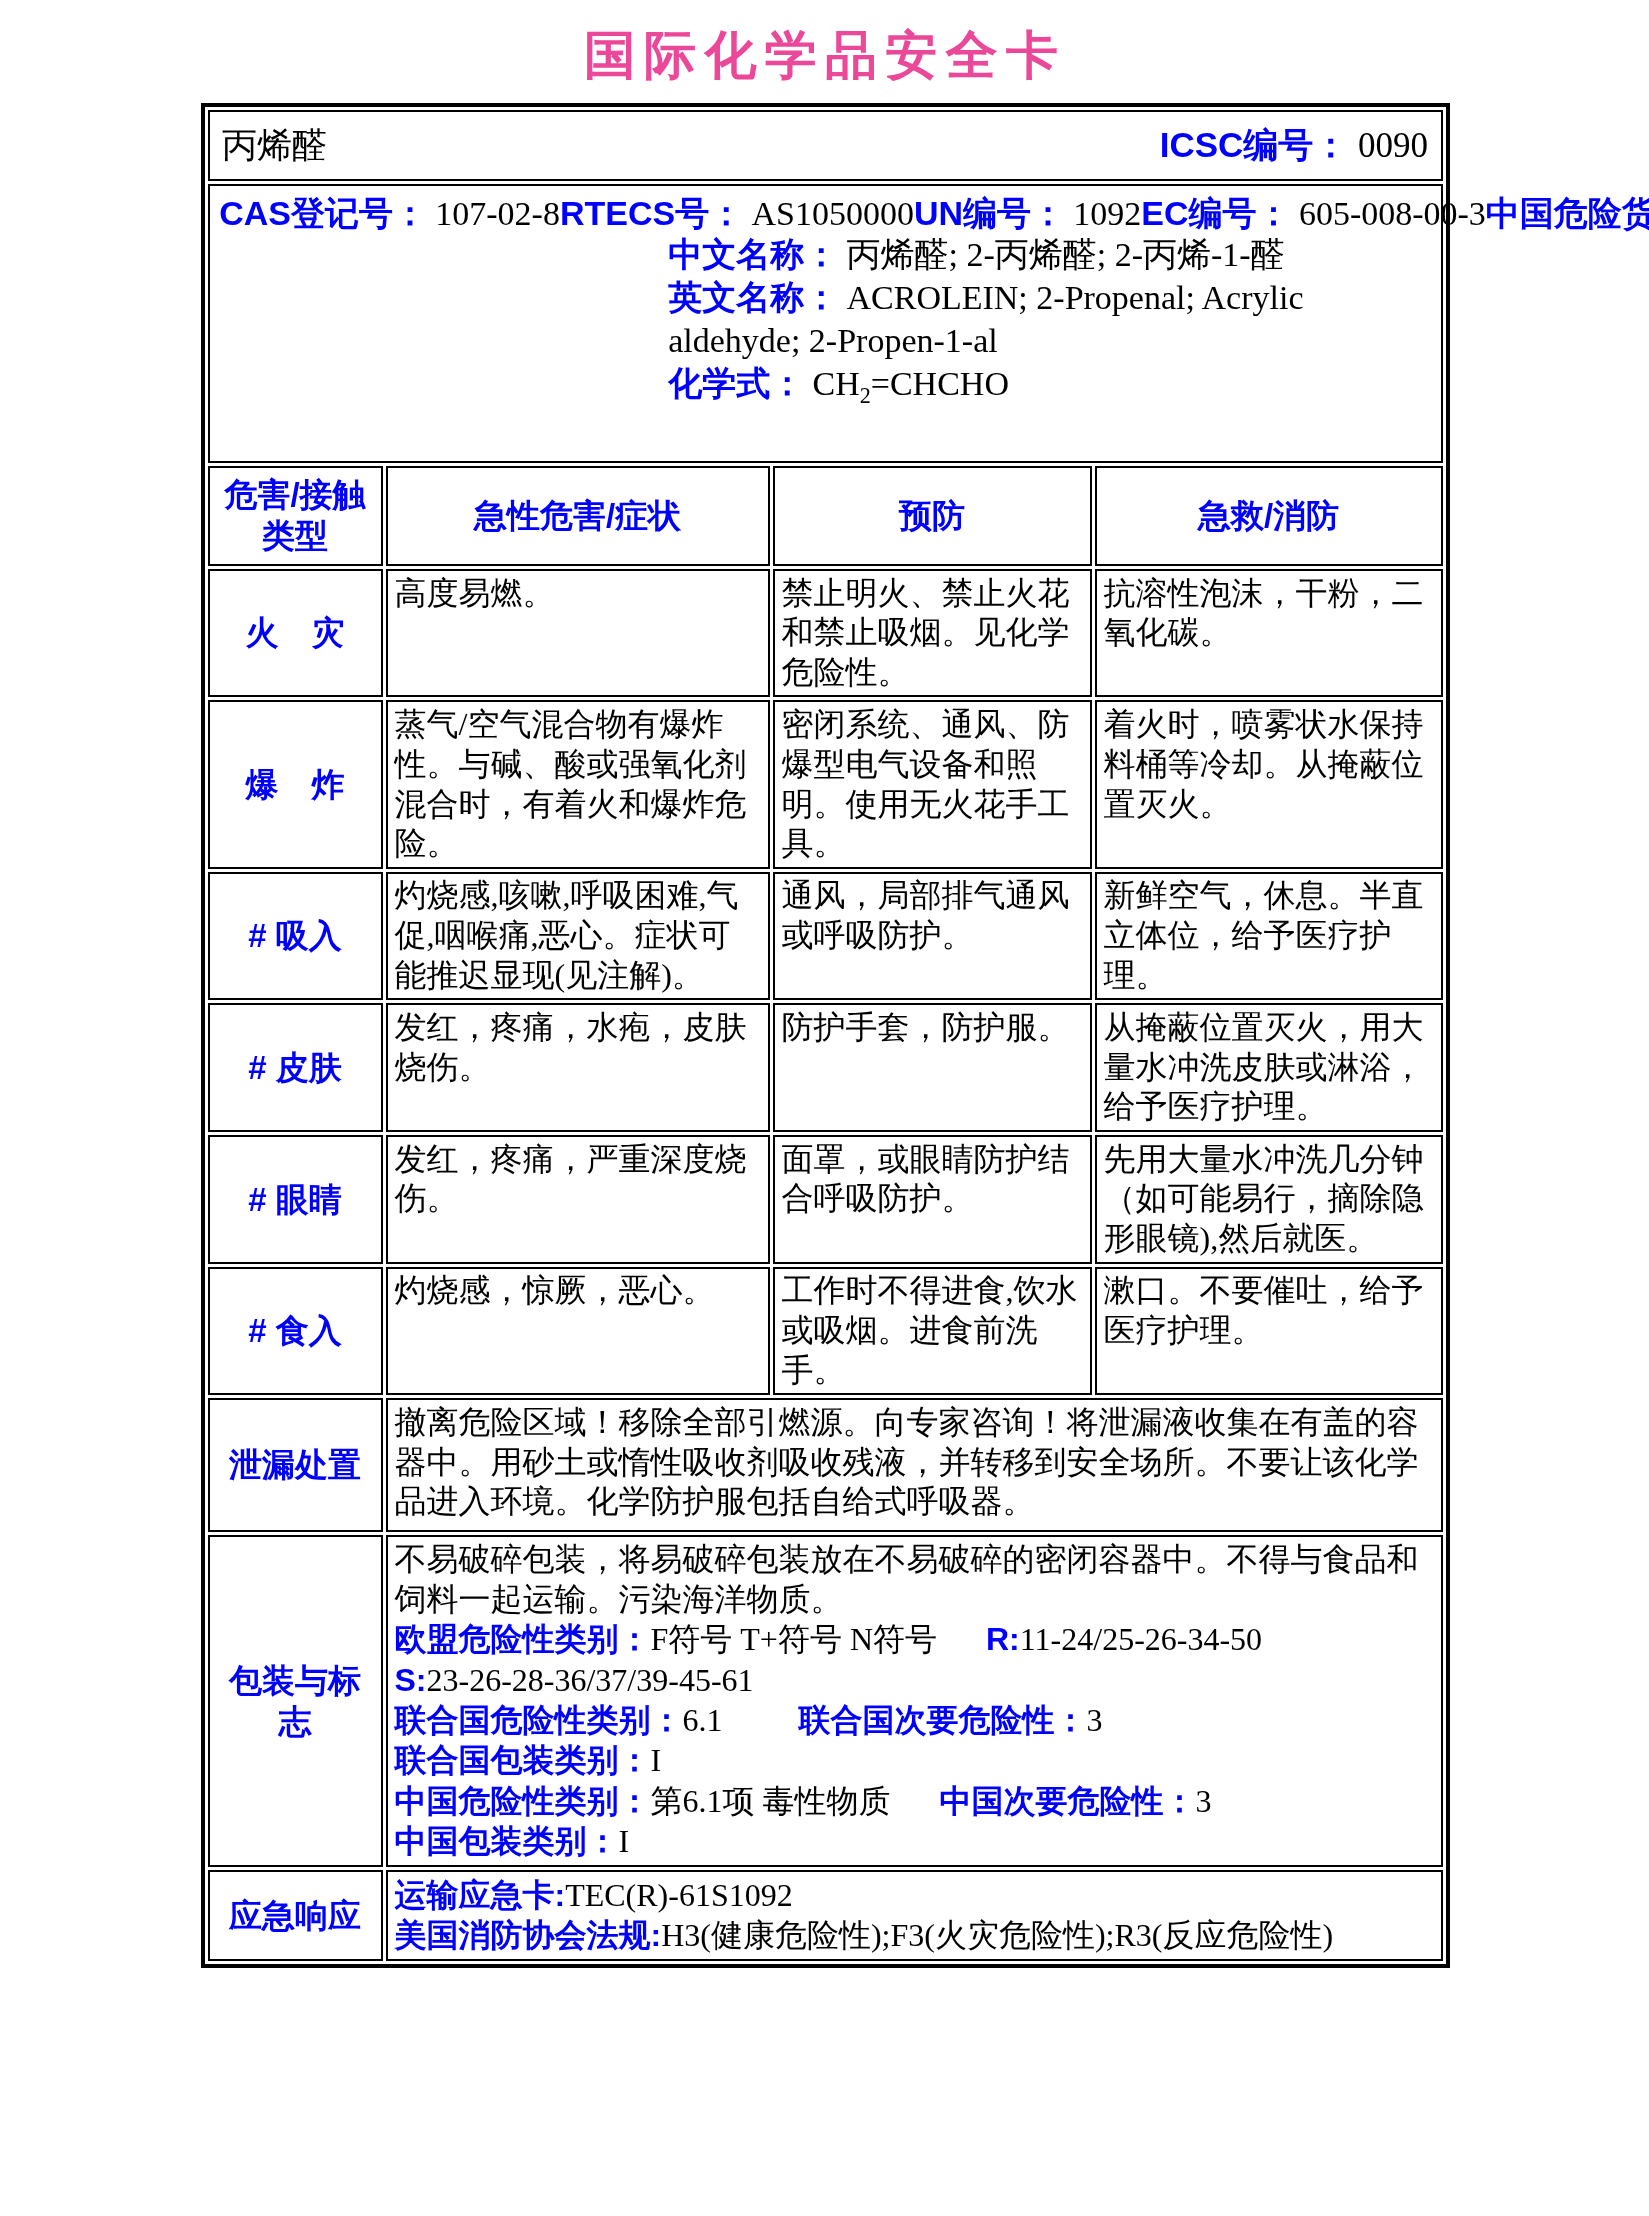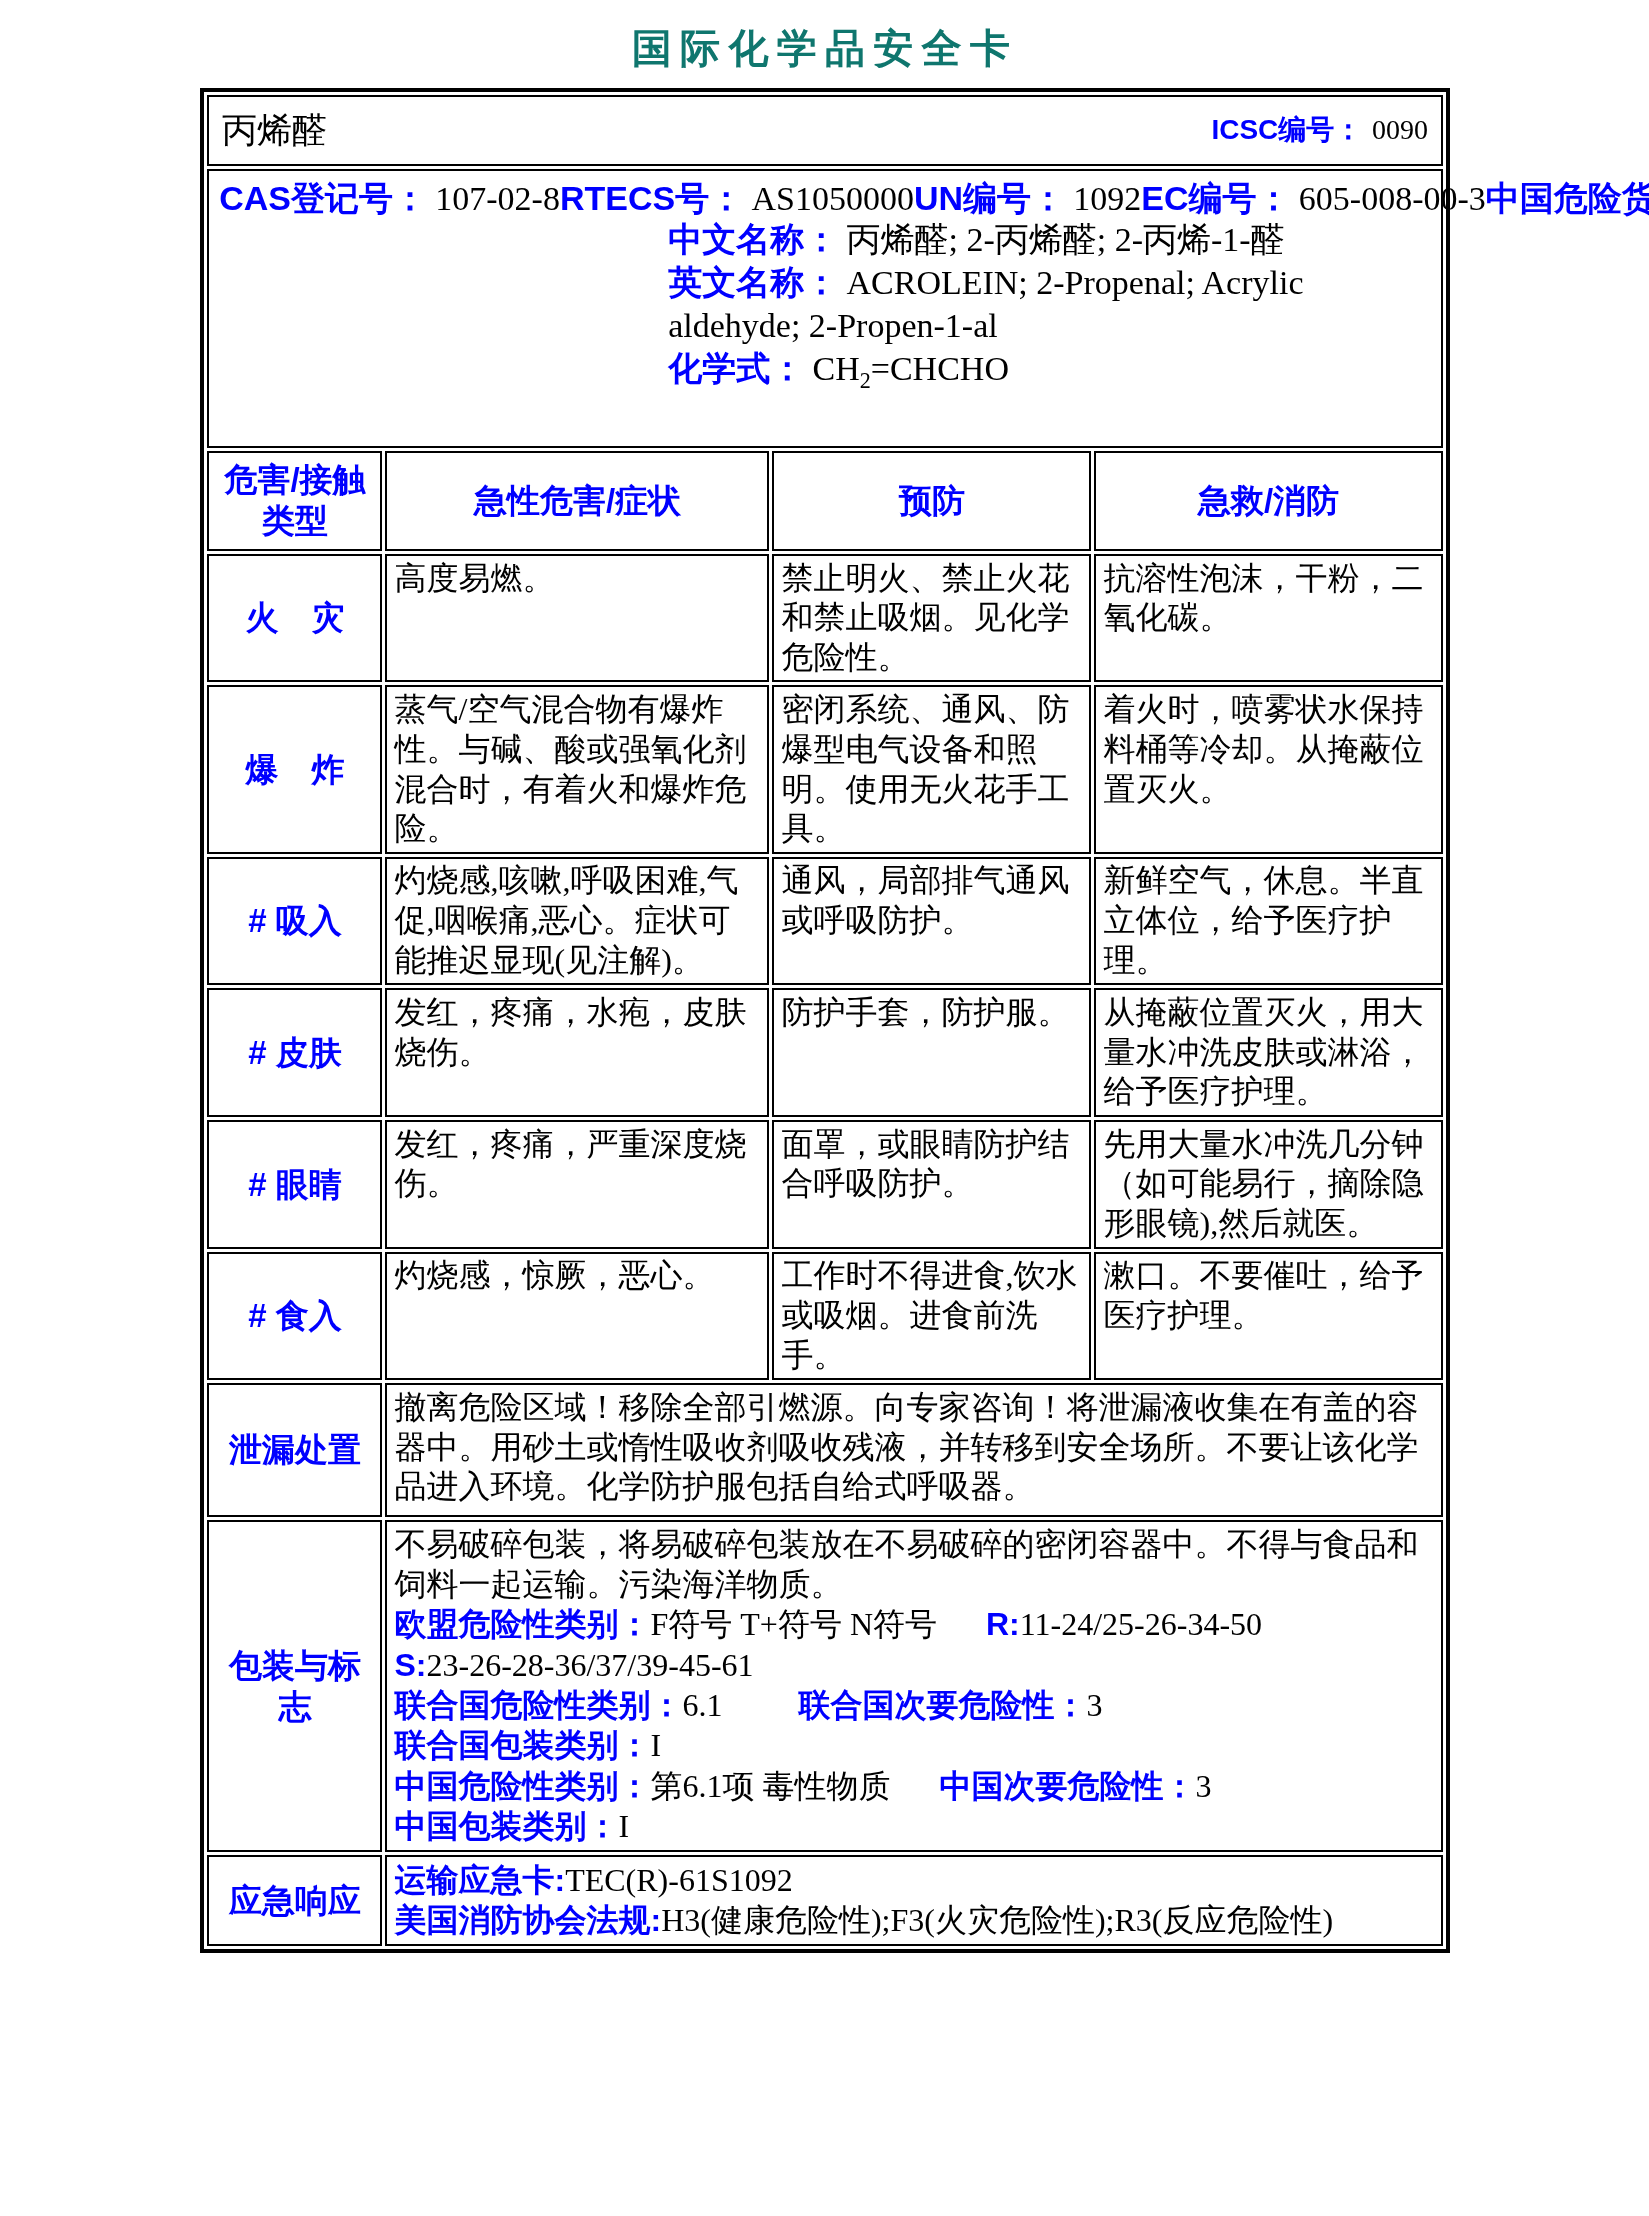--- a/index.html
+++ b/index.html
@@ -7,24 +7,24 @@
     width: 1650px; height: 2216px;
     font-family: "Liberation Serif", serif;
     color: #000;
     -webkit-font-smoothing: antialiased;
   }
   .page { width: 1650px; height: 2216px; overflow: hidden; }
 
   .page-title {
     margin: 21px auto 12px;
     text-align: center;
-    color: #0f766e;
+    color: #ec4899;
     font-family: "Liberation Sans", sans-serif;
     font-weight: bold;
-    font-size: 40px;
+    font-size: 52px;
     letter-spacing: 8.3px;
   }
 
   table.card {
     width: 1249px;
     margin: 12px auto 0;
     border: 4.2px solid #000;
     border-collapse: separate;
     border-spacing: 3.5px;
     table-layout: fixed;
@@ -66,21 +66,21 @@
     color: #0000ff;
     font-family: "Liberation Sans", sans-serif;
     font-weight: bold;
     font-size: 33px;
   }
 
   
   td.title-cell { vertical-align: middle; padding: 0 12.5px; }
   .trow-flex { display: flex; justify-content: space-between; align-items: center; }
   .chem-name { font-size: 35px; }
-  .icsc-group { font-size: 28px; white-space: nowrap; }
+  .icsc-group { font-size: 35px; white-space: nowrap; }
   .icsc-group .bk { margin-left: 9.7px; }
 
   
   td.ids-cell { padding: 5.6px 9.7px; }
   .ids-flex { display: flex; height: 259px; }
   .ids-left { width: 449px; display: flex; }
   .ids-right { flex: 1; display: flex; flex-direction: column; justify-content: center; }
   .id-line { font-size: 34px; white-space: nowrap; }
   .ids-right .id-line { white-space: normal; }
   .id-line .bk { margin-left: 8.3px; }

